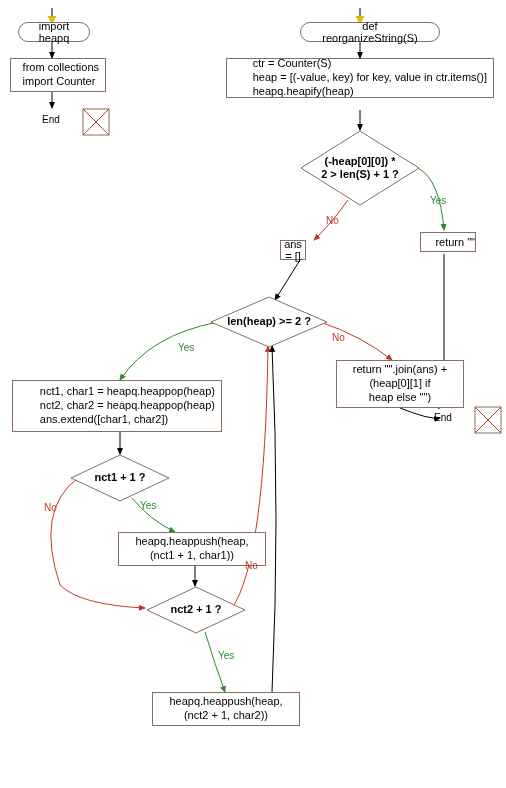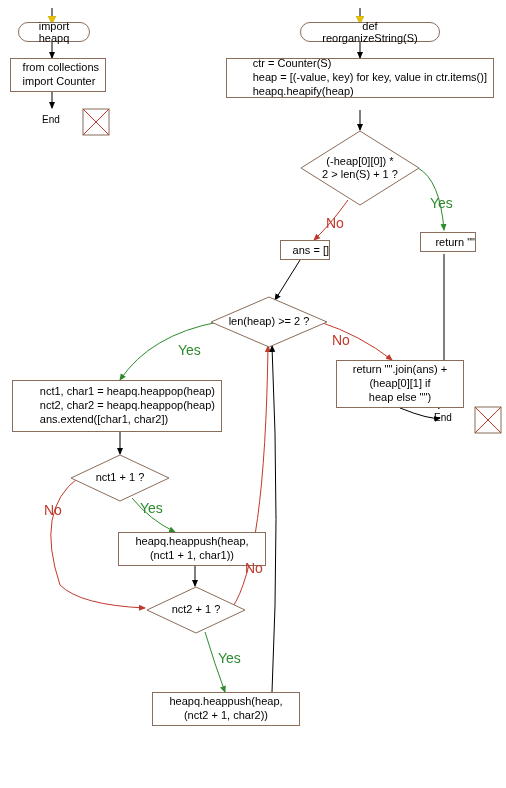--- a/index.html
+++ b/index.html
@@ -37,31 +37,32 @@
   .diamond svg {
     position: absolute;
     top: 0;
     left: 0;
   }
   .diamond .dtext {
     position: relative;
     z-index: 2;
     text-align: center;
     line-height: 1.2;
+    font-weight: bold;
   }
   .end {
     position: absolute;
     width: 28px;
     height: 28px;
     padding-left: 44px;
   }
   .end svg { display:block; }
   .label {
     position: absolute;
-    font-size: 14px;
+    font-size: 10px;
     background: transparent;
   }
   .yes { color: #2d8a2d; }
   .no { color: #c0392b; }
   svg.edges {
     position: absolute;
     top: 0; left: 0;
     width: 506px; height: 788px;
     pointer-events: none;
   }
@@ -154,21 +155,21 @@
 <div class="node diamond" style="left:300px; top:130px; width:120px; height:76px;">
   <svg width="120" height="76">
       <polygon points="60,1 119,38 60,75 1,38" fill="#fff" stroke="#8a6d5a"></polygon>
     </svg>
   <div class="dtext center-multi">(-heap[0][0]) *
 2 &gt; len(S) + 1 ?</div>
 </div>
 <span class="label yes" style="left:430px; top:195px;">Yes</span>
 <span class="label no" style="left:326px; top:215px;">No</span>
 
-<div class="node rect" style="left:280px; top:240px; width:50px; height:20px;">
+<div class="node rect" style="left:280px; top:240px; width:26px; height:20px;">
   <span>ans = []</span>
 </div>
 <div class="node rect" style="left:420px; top:232px; width:56px; height:20px;">
   <span>return ""</span>
 </div>
 
 <div class="node diamond" style="left:210px; top:296px; width:118px; height:52px;">
   <svg width="118" height="52">
       <polygon points="59,1 117,26 59,51 1,26" fill="#fff" stroke="#8a6d5a"></polygon>
     </svg>

